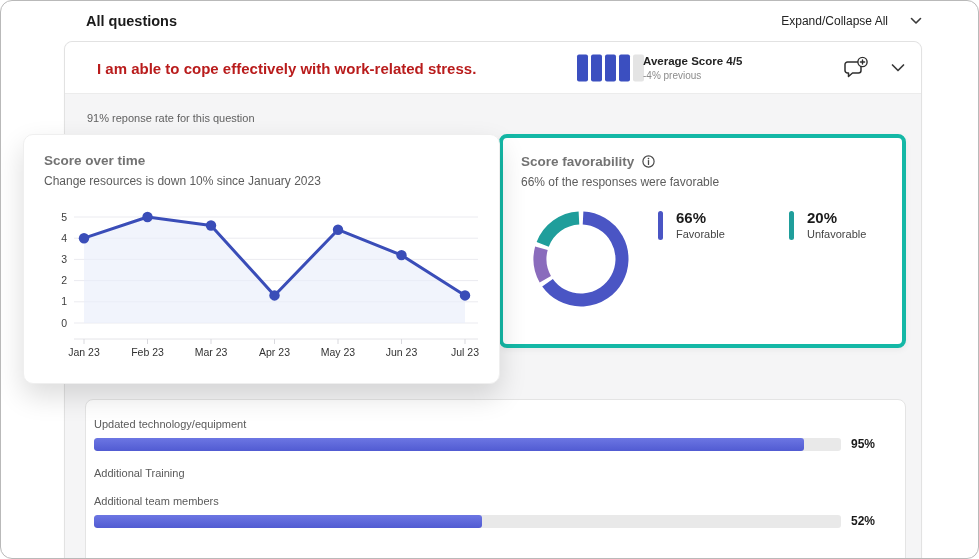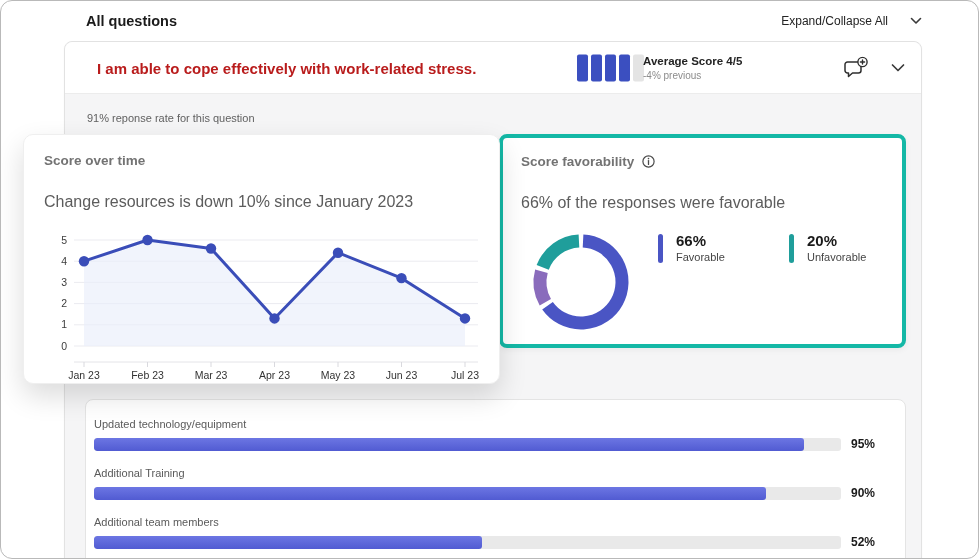--- a/index.html
+++ b/index.html
@@ -42,21 +42,21 @@
   .q-icons { position:absolute; right:16px; top:50%; transform:translateY(-50%);
     display:flex; align-items:center; gap:22px; }
   .response-rate { position:absolute; left:22px; top:70px; font-size:11px; color:#616161; }
   
   .sot-card {
     position:absolute; left:22px; top:133px; width:477px; height:250px;
     background:#ffffff; border:1px solid #efefef; border-radius:10px;
     box-shadow:0 12px 28px rgba(0,0,0,.14); z-index:5; padding:18px 18px 0 20px;
   }
   .card-title { font-size:13.5px; font-weight:700; color:#737373; }
-  .card-subtitle { font-size:16px; color:#5c5c5c; margin-top:25px; }
+  .card-subtitle { font-size:12px; color:#5c5c5c; margin-top:6px; }
   .sot-chart { margin-top:8px; display:block; }
   svg text { font-family:"Liberation Sans", sans-serif; }
   
   .fav-card {
     position:absolute; left:498px; top:133px; width:407px; height:214px;
     background:#ffffff; border:4px solid #14b8a6; border-radius:8px;
     box-shadow:0 2px 6px rgba(0,0,0,.05); z-index:2; padding:16px 18px 0 18px;
   }
   .fav-title-row { display:flex; align-items:center; gap:8px; }
   .fav-content { display:flex; margin-top:12px; }
@@ -210,26 +210,20 @@
       <div class="bar-label">Updated technology/equipment</div>
       <div class="bar-row">
         <div class="bar-track">
             <div class="bar-fill" style="width: 95%;"></div>
           </div>
         <div class="bar-pct">95%</div>
       </div>
     </div>
     <div class="bar-item">
       <div class="bar-label">Additional Training</div>
-      <div class="bar-row">
-        <div class="bar-track">
-            <div class="bar-fill" style="width: 90%;"></div>
-          </div>
-        <div class="bar-pct">90%</div>
-      </div>
     </div>
     <div class="bar-item">
       <div class="bar-label">Additional team members</div>
       <div class="bar-row">
         <div class="bar-track">
             <div class="bar-fill" style="width: 52%;"></div>
           </div>
         <div class="bar-pct">52%</div>
       </div>
     </div>

